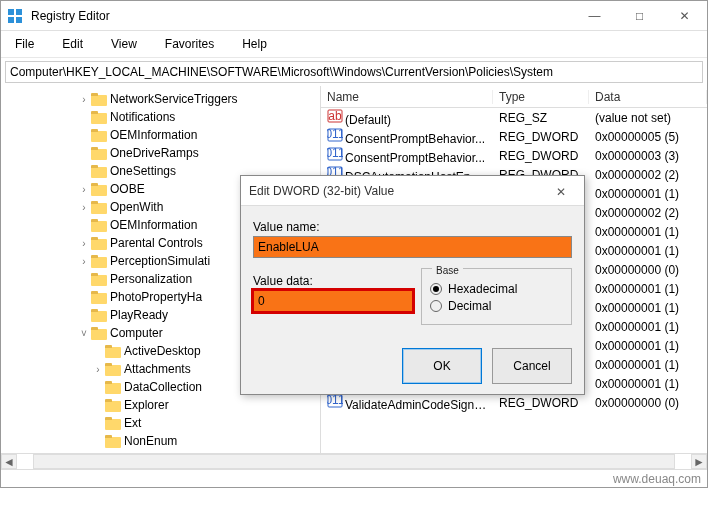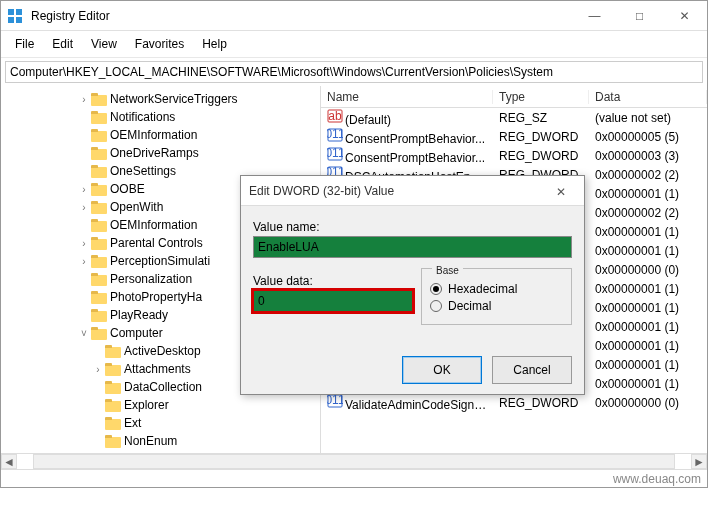--- a/index.html
+++ b/index.html
@@ -3,21 +3,21 @@
 <meta charset="utf-8">
 <style>
   * { box-sizing: border-box; font-family: "Segoe UI", Tahoma, sans-serif; font-size: 12px; }
   body { margin: 0; background: #fff; width: 708px; height: 525px; overflow: hidden; position: relative; }
   .window { width: 708px; height: 488px; border: 1px solid #999; display: flex; flex-direction: column; }
   .titlebar { display: flex; align-items: center; height: 30px; border-bottom: 1px solid #e0e0e0; }
   .app-icon { width: 16px; height: 16px; margin: 0 6px; display:inline-flex; }
   .app-icon svg { width:16px; height:16px; }
   .title-text { flex: 1; padding-left: 2px; }
   .win-btn { width: 45px; height: 30px; display: flex; align-items: center; justify-content: center; color: #555; }
-  .menubar { display: flex; gap: 2px; padding: 4px 6px; border-bottom: 1px solid #e8e8e8; }
+  .menubar { display: flex; gap: 12px; padding: 4px 6px; border-bottom: 1px solid #e8e8e8; }
   .menubar span { padding: 2px 8px; }
   .addressbar { display:flex; align-items:center; border:1px solid #ccc; margin:3px 4px; height:22px; padding:0 4px; font-size:12px; }
   .main { flex:1; display:flex; min-height:0; }
   .tree { width:320px; border-right:1px solid #ddd; overflow:hidden; padding:4px 0 0 0; }
   .tree-row { display:flex; align-items:center; height:18px; padding-left:6px; white-space:nowrap; }
   .tree-row.selected { background:#cde8ff; }
   .indent { display:inline-block; }
   .exp { width:14px; display:inline-flex; justify-content:center; color:#777; font-size:10px; }
   .folder-icon { width:16px; height:13px; margin-right:3px; display:inline-block; position:relative; }
   .folder-icon::before { content:""; position:absolute; left:0; top:2px; width:16px; height:11px; background:#ffd86b; border-radius:1px; }
@@ -35,32 +35,32 @@
   .hscroll { height:16px; border-top:1px solid #ddd; display:flex; }
   .hscroll .track { flex:1; background:#f0f0f0; border:1px solid #ddd; position:relative; margin:0 16px; }
   .hscroll .btn { width:16px; background:#f0f0f0; border:1px solid #ddd; display:flex; align-items:center; justify-content:center; font-size:9px; color:#666; }
   
   .dialog { position:absolute; left:240px; top:175px; width:345px; height:220px; background:#f0f0f0; border:1px solid #888; box-shadow:2px 2px 8px rgba(0,0,0,.25); display:flex; flex-direction:column; }
   .dlg-title { display:flex; align-items:center; height:30px; padding:0 8px; background:#fff; border-bottom:1px solid #ddd; }
   .dlg-title-text { flex:1; color:#333; }
   .dlg-close { width:30px; text-align:center; color:#555; font-size:14px; }
   .dlg-body { flex:1; padding:8px 12px; }
   .lbl { display:block; margin-top:6px; margin-bottom:2px; }
-  .txt { width:100%; height:22px; border:1px solid #888; padding:2px 4px; background:#15803d; }
+  .txt { width:100%; height:22px; border:1px solid #888; padding:2px 4px; background:#f97316; }
   .row2 { display:flex; gap:8px; margin-top:10px; }
   .left { width:160px; }
   .right { flex:1; }
   .fieldset { border:1px solid #bbb; padding:6px 8px 8px; }
   .fieldset-legend { font-size:10px; padding:0 4px; color:#222; display:inline-block; background:#f0f0f0; position:relative; top:-12px; left:2px; }
   .fieldset-inner { margin-top:-10px; }
   .radio-row { display:flex; align-items:center; gap:6px; margin:3px 0; }
   .radio { width:12px; height:12px; border:1px solid #666; border-radius:50%; display:inline-flex; align-items:center; justify-content:center; }
   .radio.checked::after { content:""; width:6px; height:6px; background:#000; border-radius:50%; }
   .btns { display:flex; justify-content:flex-end; gap:10px; padding:6px 12px 10px; }
-  .btn-std { width:80px; height:28px; border:1px solid #999; background:#e9e9e9; display:flex; align-items:center; justify-content:center; }
+  .btn-std { width:80px; height:36px; border:1px solid #999; background:#e9e9e9; display:flex; align-items:center; justify-content:center; }
   .btn-std.default { border:1px solid #0078d7; box-shadow:0 0 0 1px #9ecaed inset; }
   .highlight { outline:3px solid #d40000; outline-offset:-1px; }
 </style>
 </head>
 <body>
 
 <div class="window">
 
   <div class="titlebar">
     <span class="app-icon">

